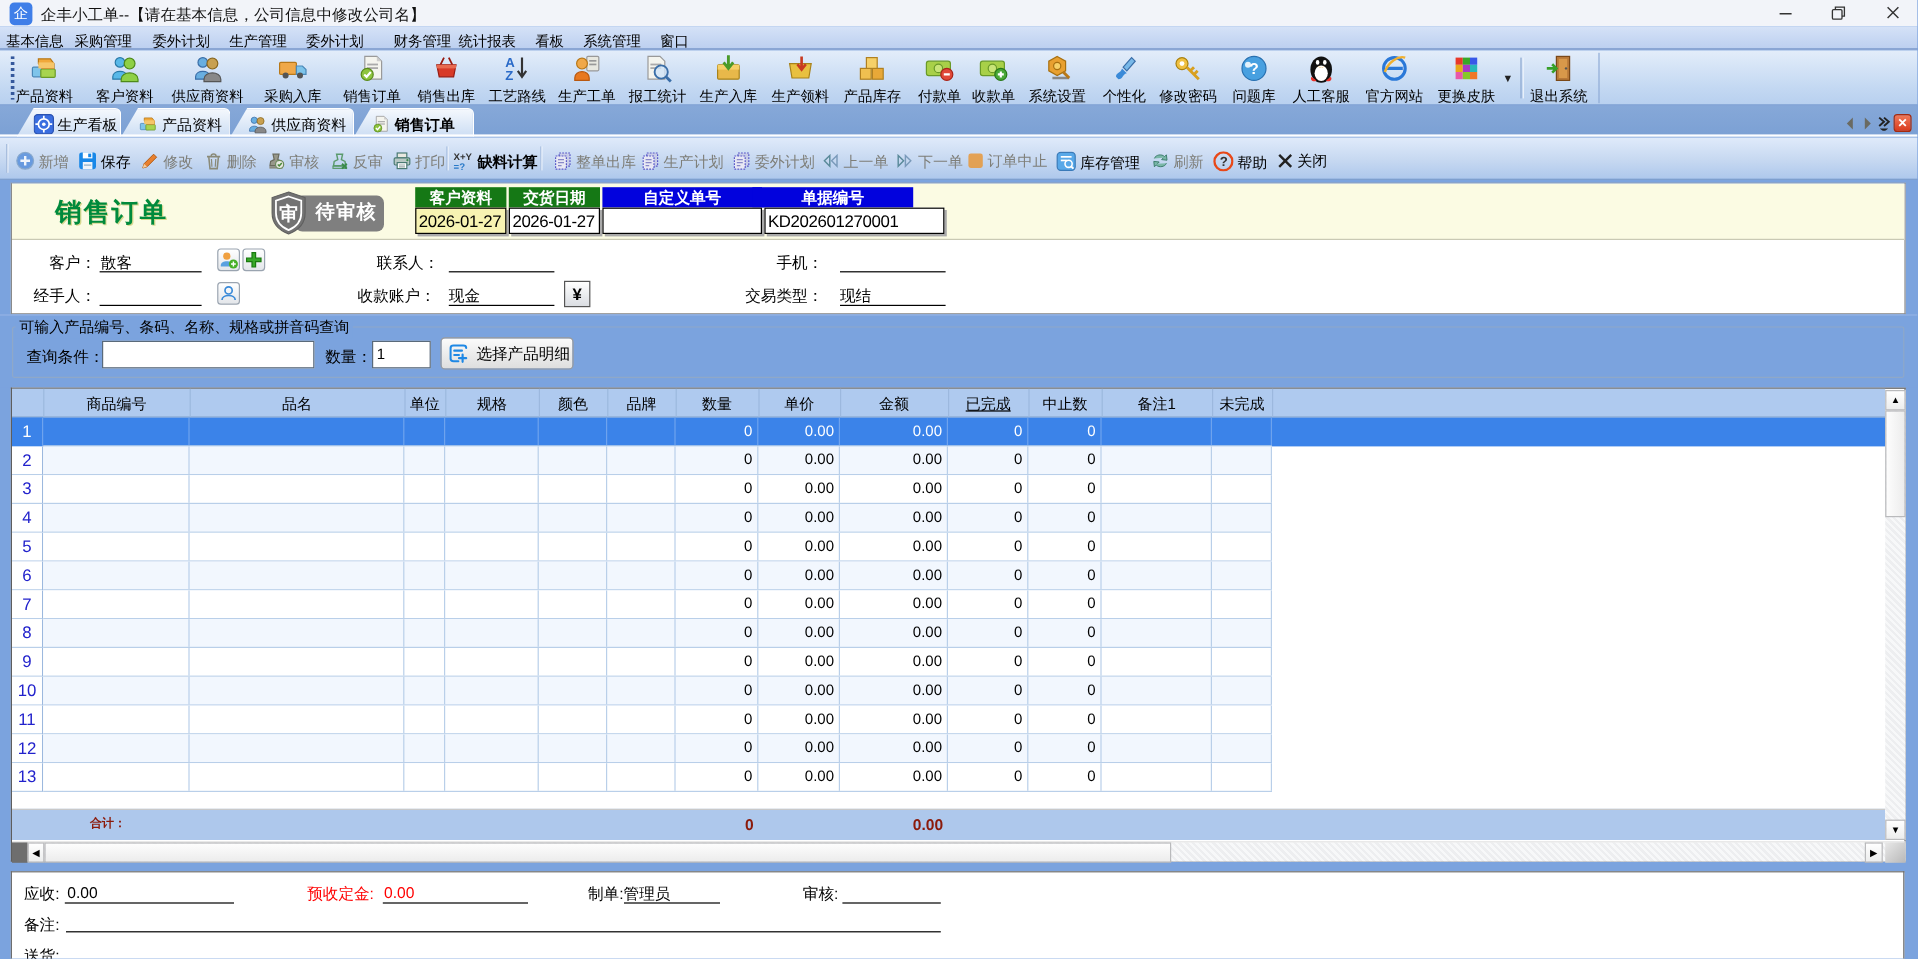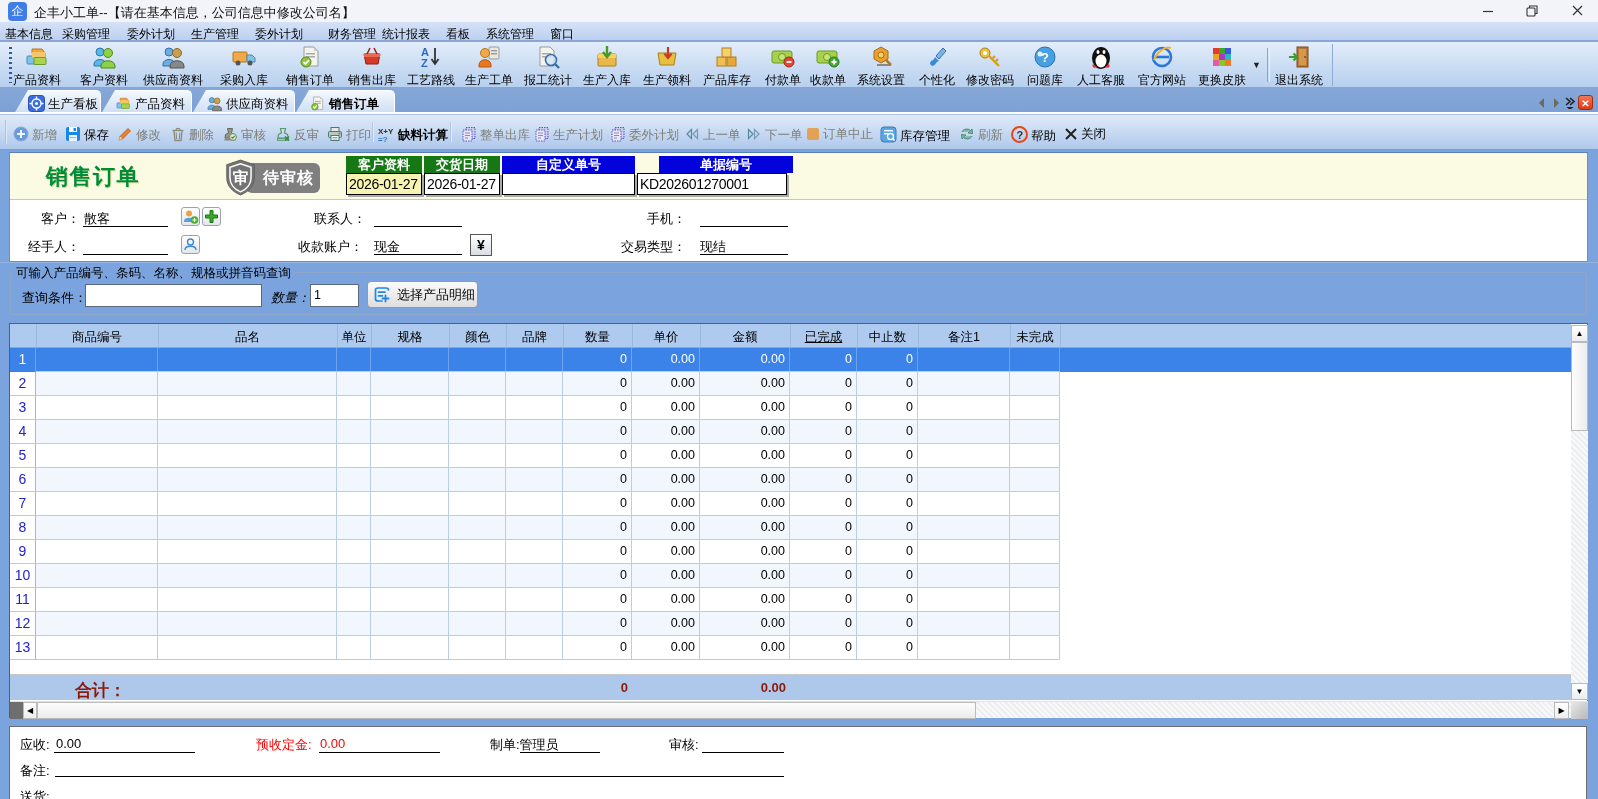--- a/index.html
+++ b/index.html
@@ -411,35 +411,35 @@
   <div class="abs" id="stamplabel">待审核</div>
   <svg class="abs" id="stampshield" width="33" height="39" viewBox="0 0 36 40">
     <path d="M18 1 L33 6 L33 20 C33 30 26 36 18 39 C10 36 3 30 3 20 L3 6 Z" fill="#737373" stroke="#5e5e5e"></path>
     <path d="M18 5 L29.5 8.8 L29.5 20 C29.5 28 24 33 18 35.6 C12 33 6.5 28 6.5 20 L6.5 8.8 Z" fill="none" stroke="#fff" stroke-width="1.6"></path>
     <text x="18" y="26" font-size="17" font-weight="bold" fill="#fff" text-anchor="middle">审</text>
   </svg>
   <div id="dhdr">
       <div class="hcell hgreen" style="left:336px; width:76px;">客户资料</div>
       <div class="hcell hgreen" style="left:414px; width:76px;">交货日期</div>
       <div class="hcell hblue" style="left:492px; width:133px;">自定义单号</div>
-      <div class="hcell hblue" style="left:649px; width:134px;">单据编号</div>
+      <div class="hcell hblue" style="left:617px; width:134px;">单据编号</div>
       <div class="vcell" style="left:336px; width:76px; background:#f7f3b2;">2026-01-27</div>
       <div class="vcell" style="left:414px; width:76px;">2026-01-27</div>
       <div class="vcell" style="left:492px; width:133px;"></div>
       <div class="vcell" style="left:627px; width:150px;">KD202601270001</div>
     </div>
 </div>
 
 <div class="abs" id="queryband"></div>
 <div class="abs" id="qfs">
     <span id="qfslabel">可输入产品编号、条码、名称、规格或拼音码查询</span>
   </div>
 <div class="abs flabel" style="left:22px; top:289px;">查询条件：</div>
 <div class="abs qinput" style="left:85px; top:284px; width:177px; height:23px;"></div>
-<div class="abs flabel" style="left:271px; top:289px;font-style:italic;">数量：</div>
+<div class="abs flabel" style="left:271px; top:289px;">数量：</div>
 <div class="abs qinput" style="left:310px; top:284px; width:49px; height:23px; font-size:12.5px; line-height:21px; padding-left:3px;">1</div>
 <div class="abs" id="qbtn">选择产品明细</div>
 <svg class="abs" style="left:373px; top:286px;" width="17" height="17" viewBox="0 0 17 17">
     <path d="M5 2 L13 2 M5 15 L9 15 M5 2 C3.3 2 2.5 2.8 2.5 4 L2.5 13 C2.5 14.2 3.3 15 5 15 M13 2 C14.7 2 15.5 2.8 15.5 4" fill="none" stroke="#1e88e5" stroke-width="1.7" stroke-linecap="round"></path>
     <path d="M5.5 6.2 L12 6.2 M5.5 9.8 L9.5 9.8" stroke="#1e88e5" stroke-width="1.7" stroke-linecap="round"></path>
     <path d="M12.5 9.5 L12.5 15.5 M9.5 12.5 L15.5 12.5" stroke="#1e88e5" stroke-width="1.8" stroke-linecap="round"></path>
   </svg>
 
 <div class="abs" id="grid">
   <div id="ghead">
@@ -701,21 +701,21 @@
           <i style="left:596px; width:68px; padding-right:4px;">0.00</i>
           <i style="left:664px; width:90px; padding-right:4px;">0.00</i>
           <i style="left:754px; width:67px; padding-right:4px;">0</i>
           <i style="left:821px; width:61px; padding-right:4px;">0</i>
           <i style="left:882px; width:92px; padding-right:4px;"></i>
           <i style="left:974px; width:50px; padding-right:4px;"></i>
         </div>
       </div>
     </div>
   <div id="totrow">
-      <span style="position:absolute; left:65px; top:4px; font-size:17px;">合计：</span>
+      <span style="position:absolute; left:65px; top:4px; font-size:10px;">合计：</span>
       <span style="position:absolute; left:540px; top:5px; width:78px; text-align:right;">0</span>
       <span style="position:absolute; left:680px; top:5px; width:96px; text-align:right;">0.00</span>
     </div>
   <div id="vsb">
       <div class="sbtn" style="left:0; top:0; width:17px; height:17px; text-align:center; line-height:15px; font-size:8px; color:#000;">▲</div>
       <div class="sbtn" style="left:0; top:17px; width:17px; height:89px; background:linear-gradient(90deg,#fdfdfd,#ececec);"></div>
       <div class="sbtn" style="left:0; top:358px; width:17px; height:17px; text-align:center; line-height:15px; font-size:8px; color:#000;">▼</div>
     </div>
   <div id="hsb">
       <div style="position:absolute; left:0; top:0; width:13px; height:17px; background:#6e6e6e;"></div>

